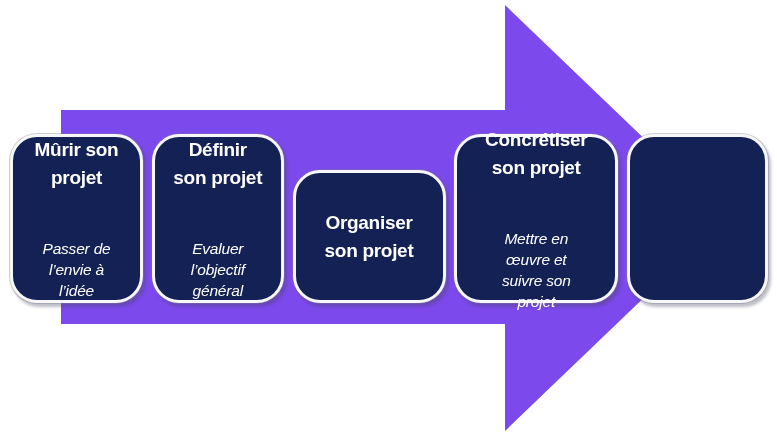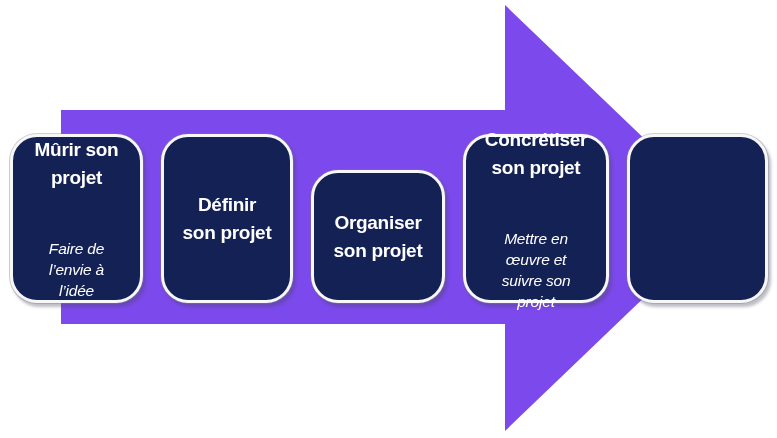--- a/index.html
+++ b/index.html
@@ -43,22 +43,22 @@
     display: flex;
     flex-direction: column;
     justify-content: center;
     align-items: center;
     text-align: center;
     padding: 4px 2px;
     gap: 38px;
   }
   .step-card.w1 { width: 133px; }
   .step-card.w2 { width: 132px; }
-  .step-card.w3 { width: 134px; margin-top: 36px; }
-  .step-card.w4 { width: 146px; }
+  .step-card.w3 { width: 153px; margin-top: 36px; }
+  .step-card.w4 { width: 164px; }
   .step-card.w5 { width: 141px; }
   .step-title {
     font-weight: bold;
     font-size: 19px;
     line-height: 28px;
     letter-spacing: -0.3px;
     white-space: pre-line;
   }
   .step-subtitle {
     font-style: italic;
@@ -76,28 +76,31 @@
 
   <svg class="arrow-svg" viewBox="0 0 777 438" xmlns="http://www.w3.org/2000/svg">
     <polygon points="61,110 505,110 505,5 727,218 505,431 505,324 61,324" fill="#7c49ec"></polygon>
   </svg>
 
   <div class="steps-row">
 
     <div class="step-card w1">
       <div class="step-title">Mûrir son
 projet</div>
-      <div class="step-subtitle">Faire de
+      <div class="step-subtitle">Passer de
 l’envie à
 l’idée</div>
     </div>
 
     <div class="step-card w2">
       <div class="step-title">Définir
 son projet</div>
+      <div class="step-subtitle">Evaluer
+l’objectif
+général</div>
     </div>
 
     <div class="step-card w3">
       <div class="step-title">Organiser
 son projet</div>
     </div>
 
     <div class="step-card w4">
       <div class="step-title">Concrétiser
 son projet</div>

